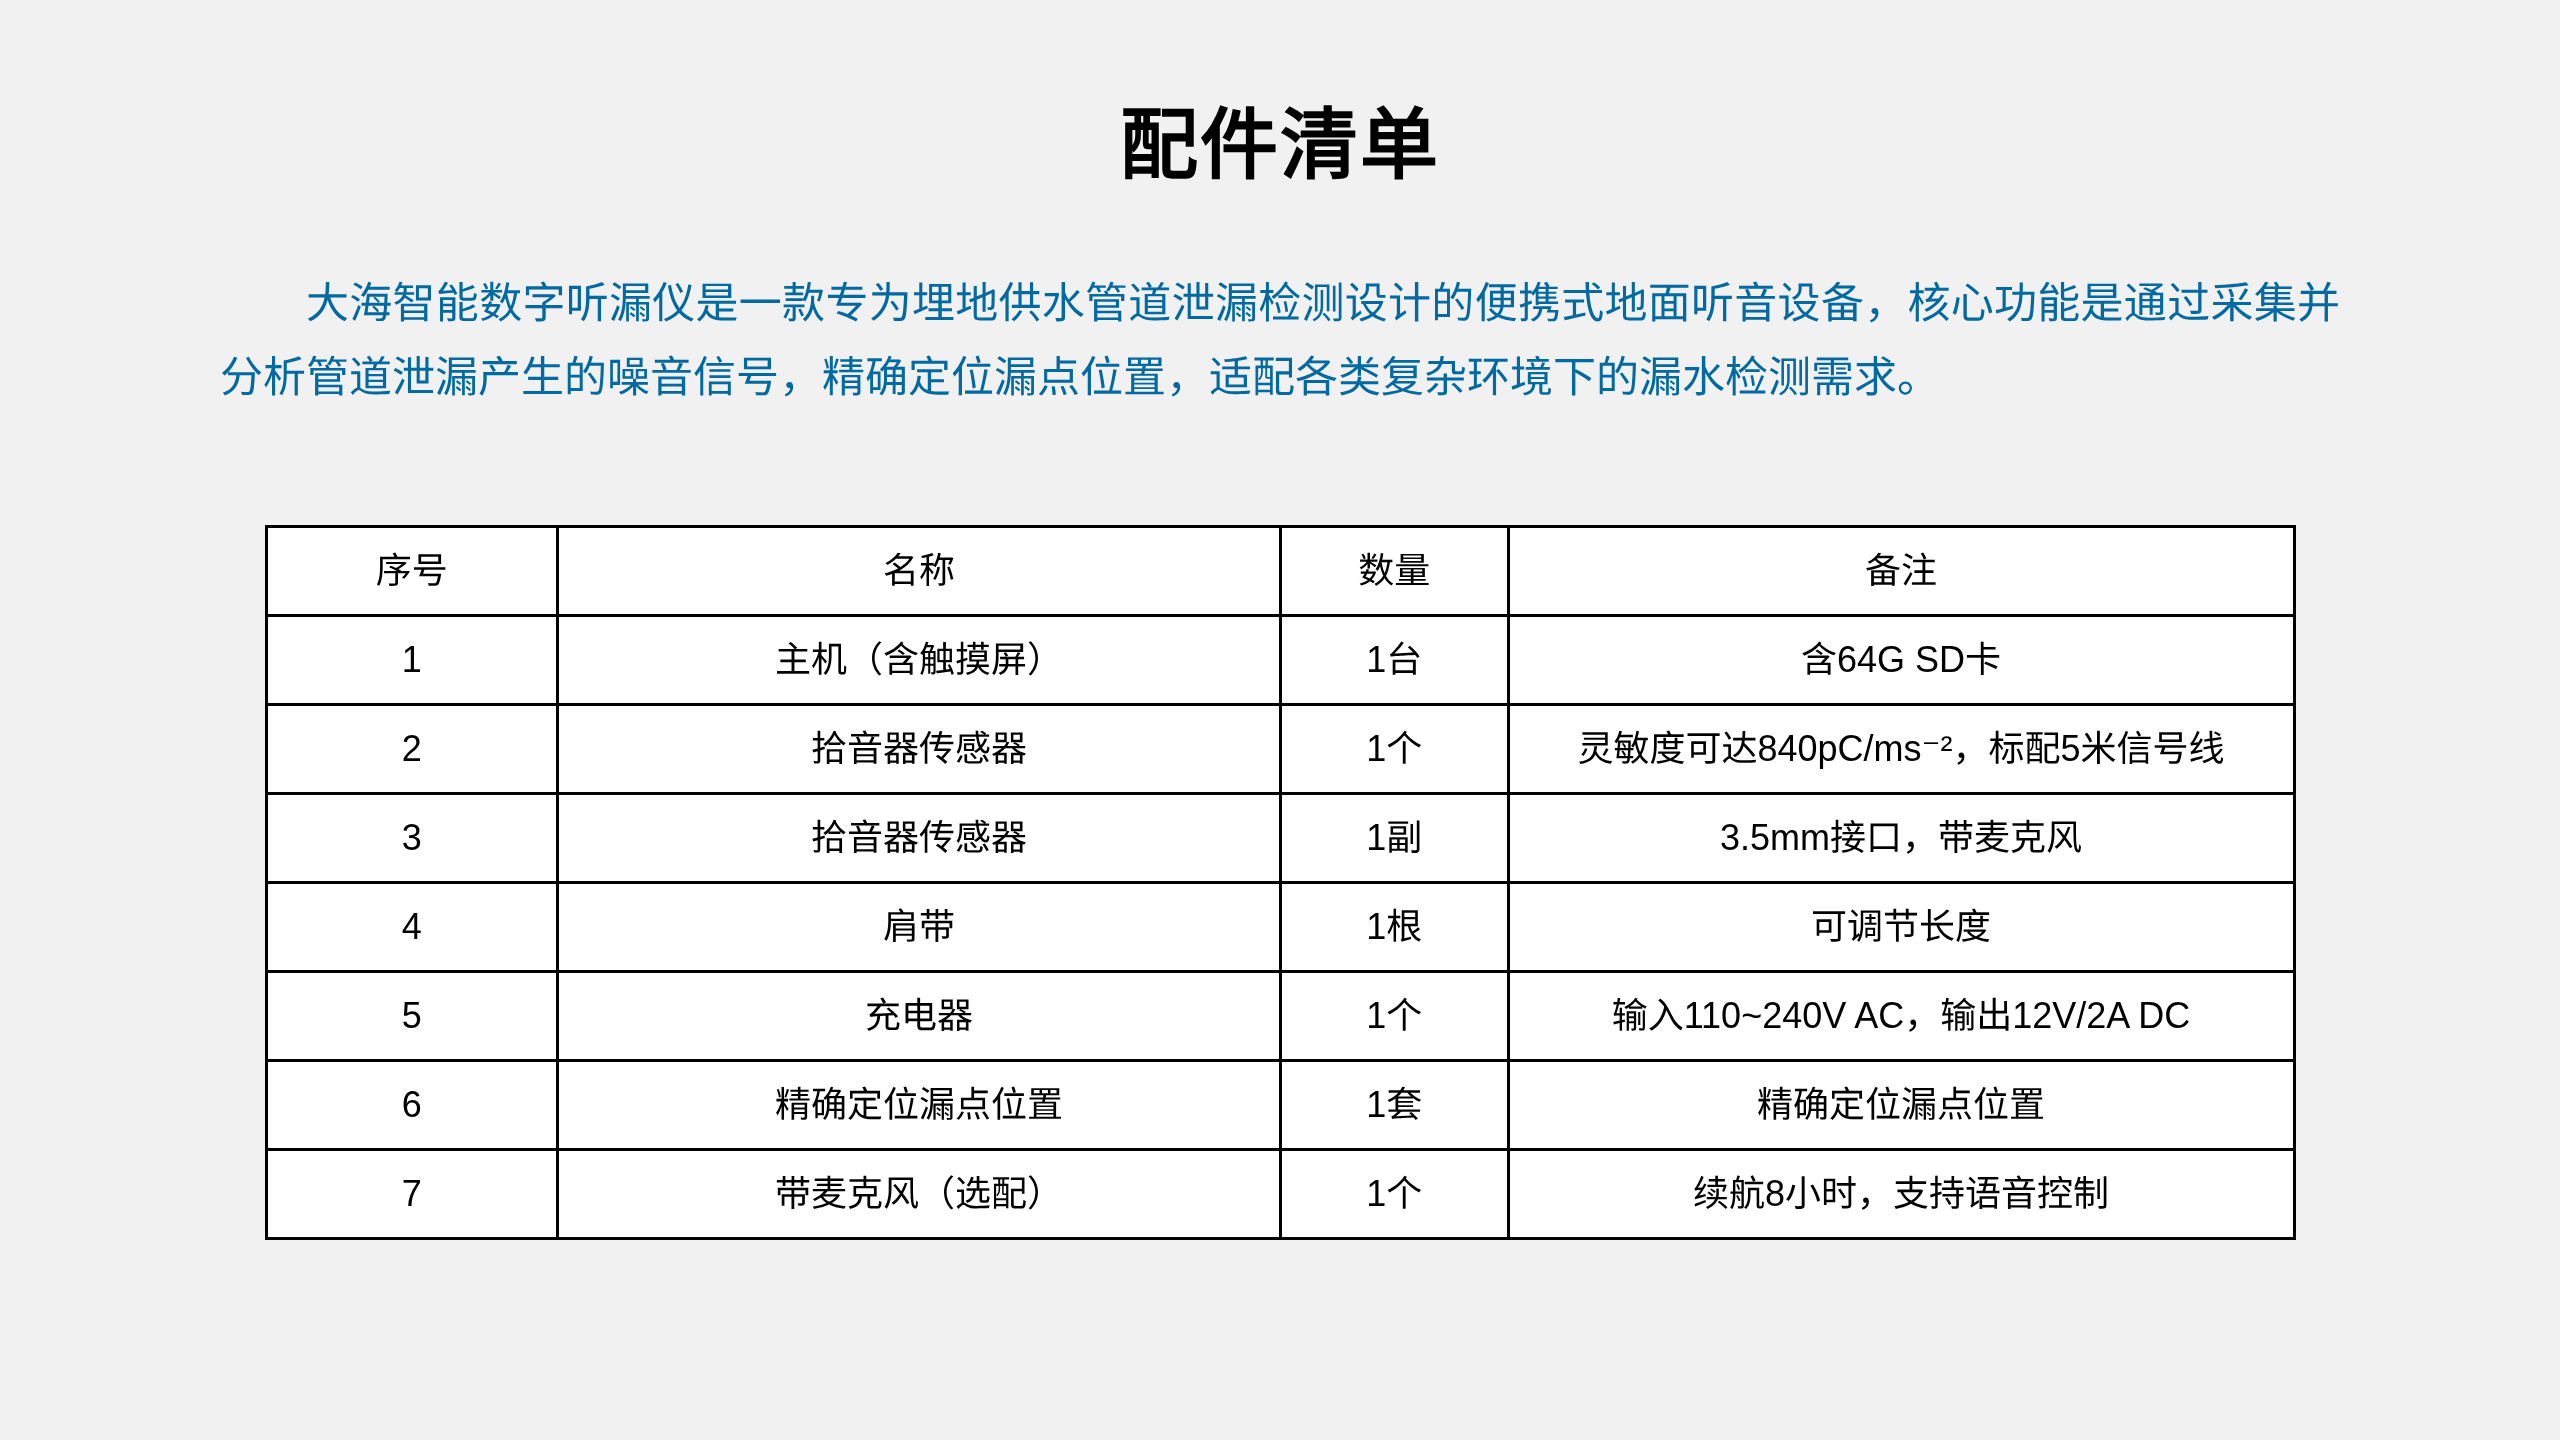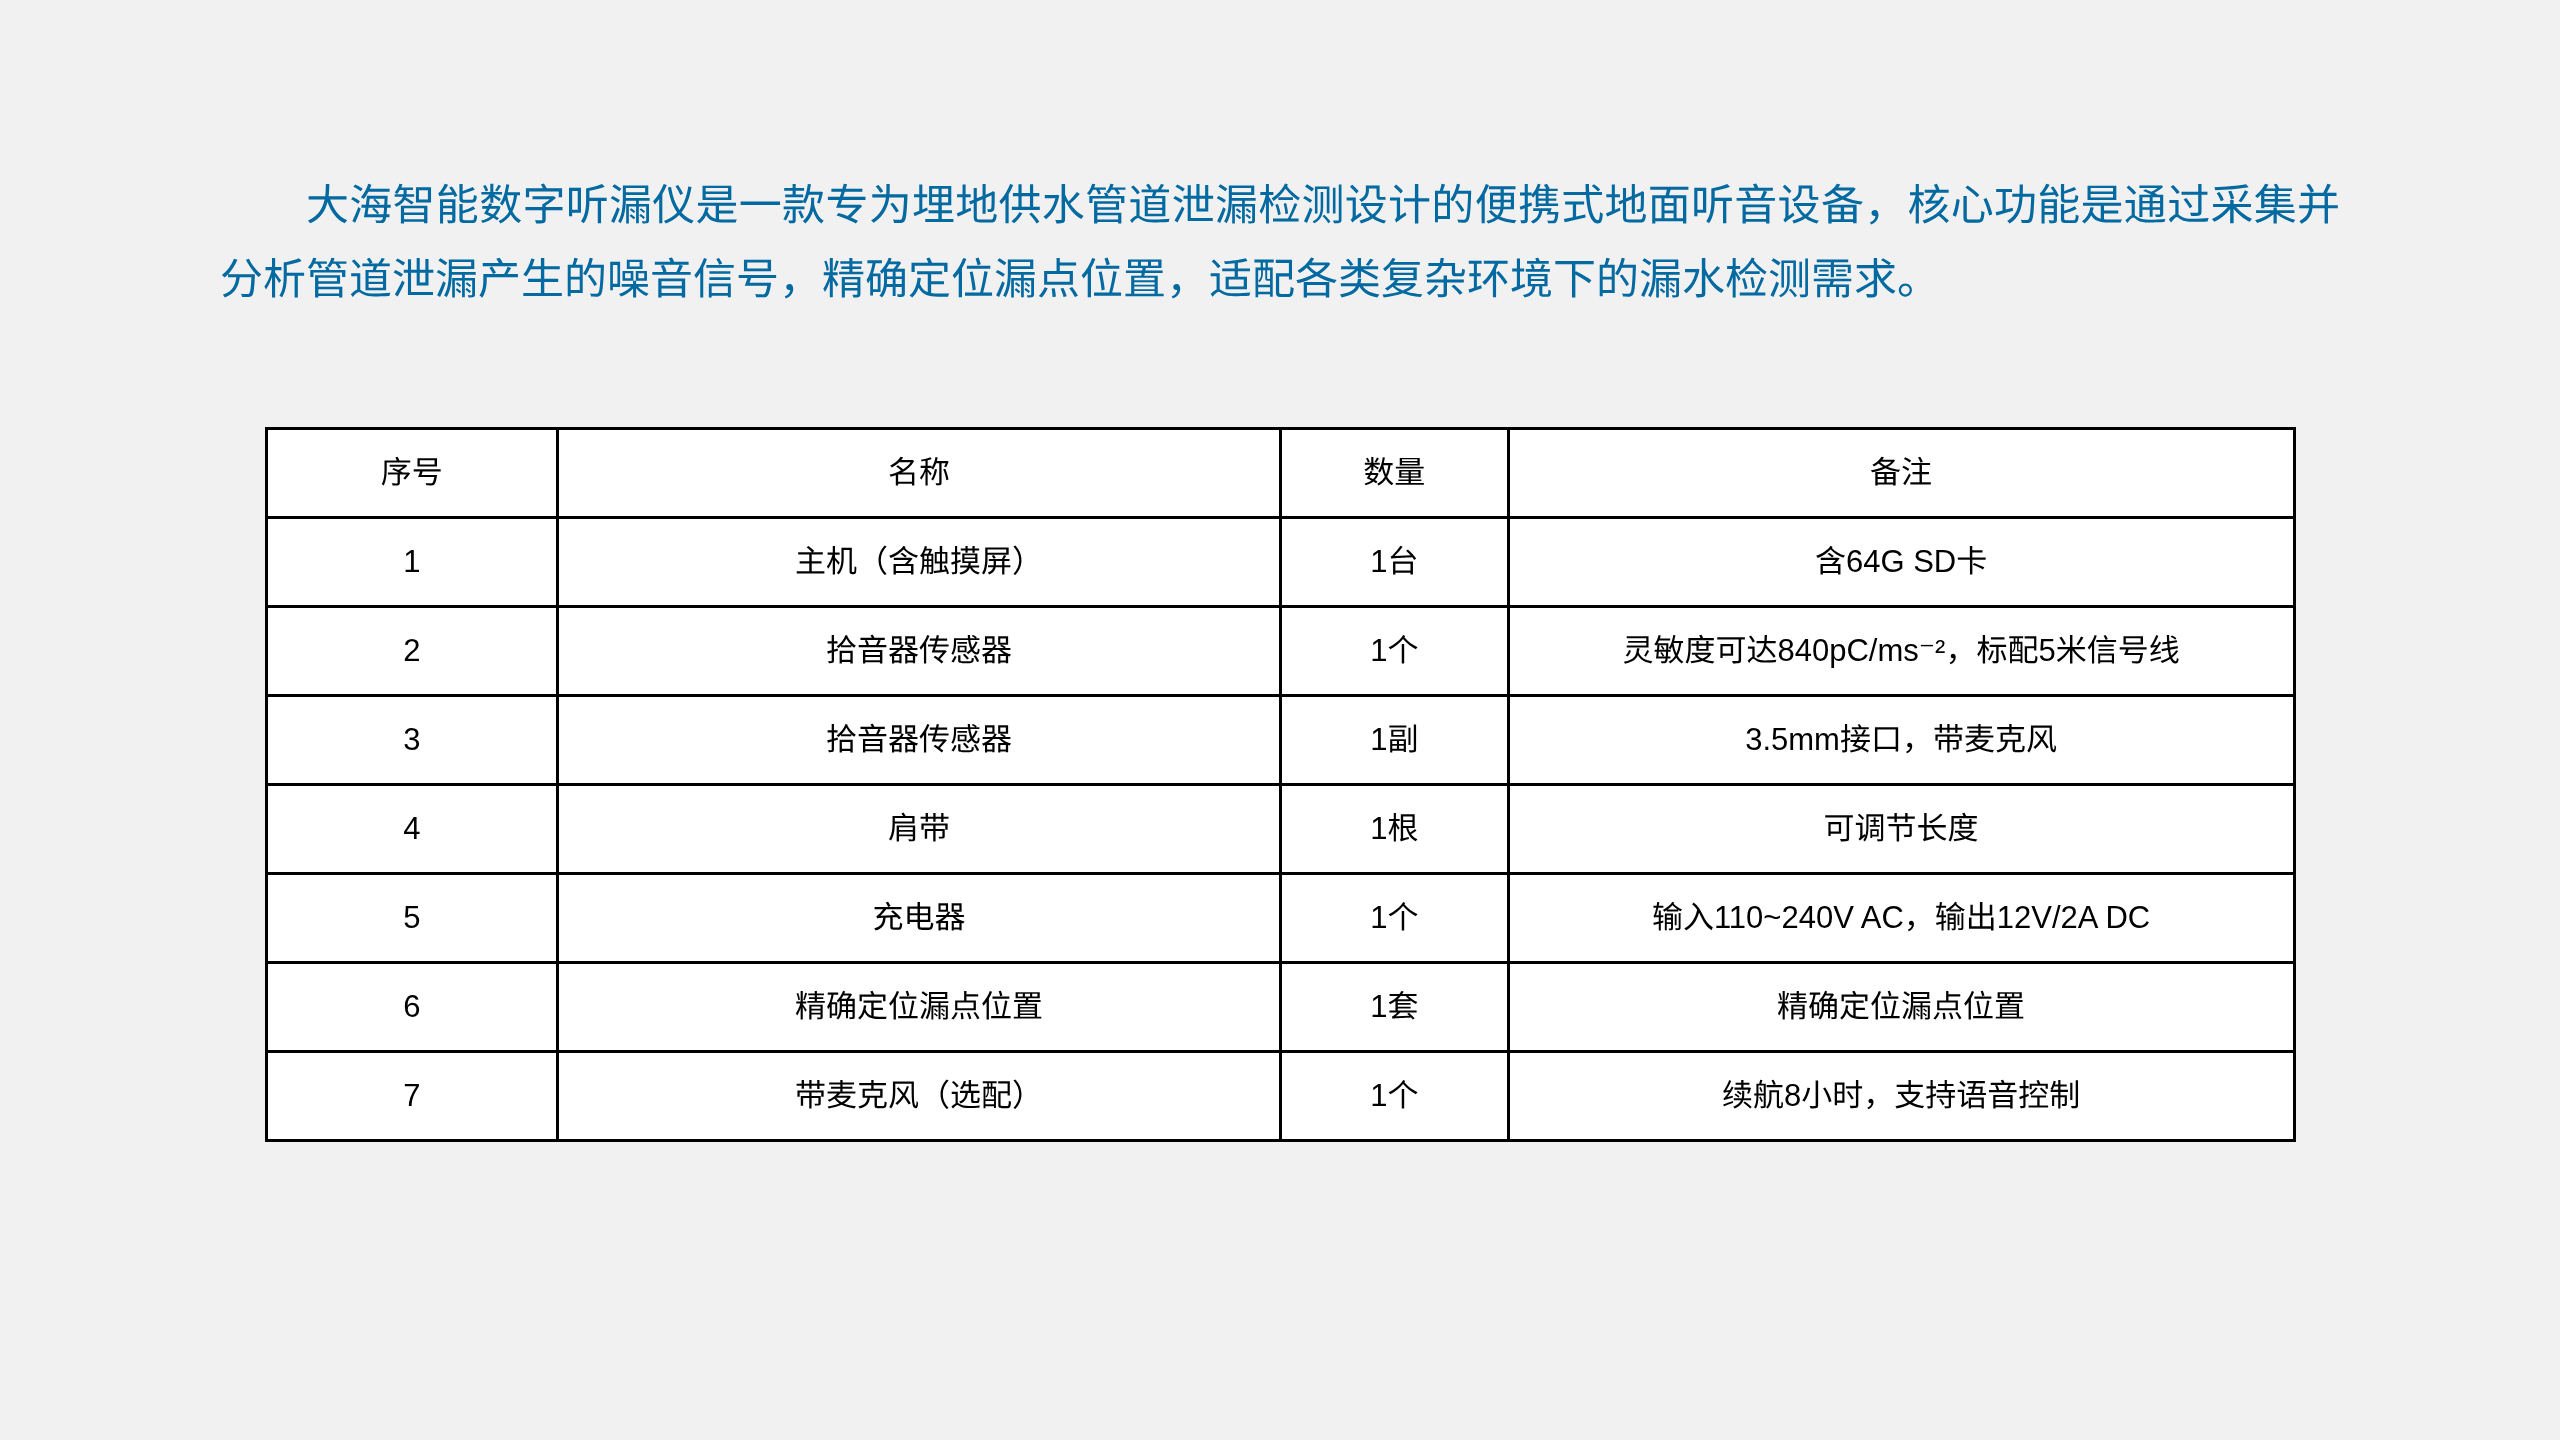--- a/index.html
+++ b/index.html
@@ -48,33 +48,34 @@
   table.parts col.c-quantity { width: 11.22%; }
   table.parts col.c-notes    { width: 38.75%; }
   table.parts th,
   table.parts td {
     border: 3px solid #000000;
     background: #ffffff;
     height: 86px;
     padding: 0 6px;
     text-align: center;
     vertical-align: middle;
-    font-size: 31px;
+    font-size: 36px;
     font-weight: 400;
     line-height: 1.2;
     color: #000000;
     overflow: hidden;
     white-space: nowrap;
   }
 </style>
 </head>
 <body>
 
 <div class="page">
 
+  <div class="doc-title">配件清单</div>
 
   <div class="intro">大海智能数字听漏仪是一款专为埋地供水管道泄漏检测设计的便携式地面听音设备，核心功能是通过采集并分析管道泄漏产生的噪音信号，精确定位漏点位置，适配各类复杂环境下的漏水检测需求。</div>
 
   <table class="parts">
     <colgroup>
       <col class="c-index">
       <col class="c-name">
       <col class="c-quantity">
       <col class="c-notes">
     </colgroup>

